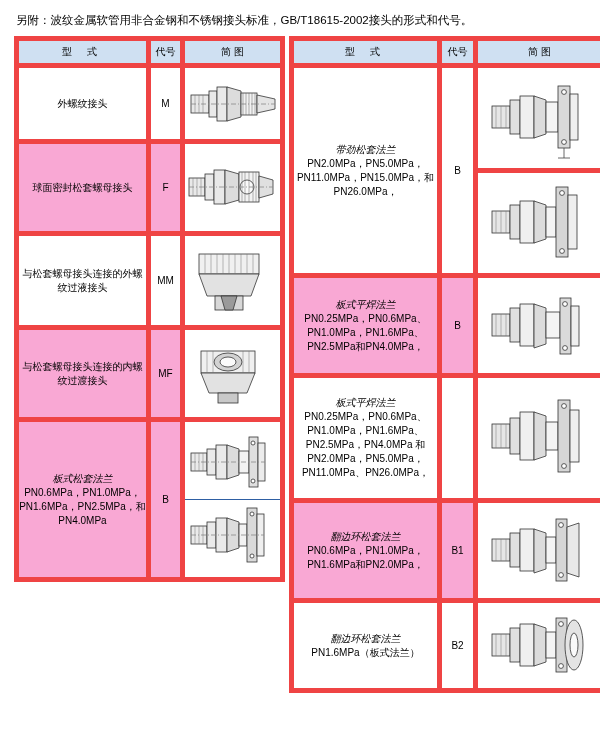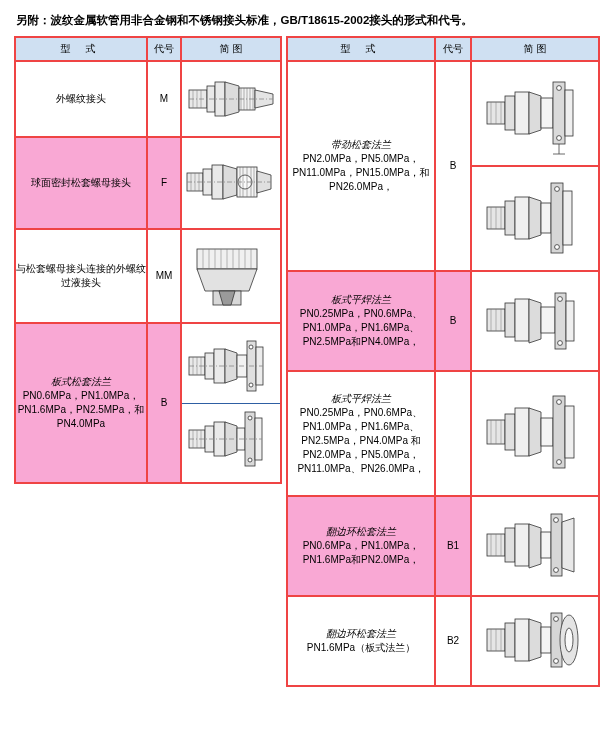--- a/index.html
+++ b/index.html
@@ -21,36 +21,35 @@
     box-sizing: border-box;
     padding: 12px 14px 0 14px;
   }
   .doc-title {
     font-size: 11.5px;
     line-height: 16px;
     color: #000000;
     margin: 0 0 8px 2px;
     white-space: nowrap;
     letter-spacing: 0px;
-    font-weight: bold;
   }
   .tables {
     display: flex;
     flex-direction: row;
     align-items: flex-start;
     gap: 4px;
   }
   table.spec {
     border-collapse: collapse;
     table-layout: fixed;
     border: 1px solid #2e5fa3;
     background: #ffffff;
   }
   table.spec td, table.spec th {
-    border: 2px solid #ef4444;
+    border: 5px solid #ef4444;
     padding: 0;
     vertical-align: middle;
     font-size: 10px;
     line-height: 14px;
     color: #000000;
   }
   thead th {
     background: #cfe0f2;
     height: 22px;
     font-weight: normal;
@@ -204,20 +203,41 @@
                   <line x1="56" y1="12" x2="56" y2="32"></line>
                   <line x1="62" y1="12" x2="62" y2="32"></line>
                   <line x1="68" y1="12" x2="68" y2="32"></line>
                 </g>
                 <path d="M36 54 L52 54 L48 68 L40 68 Z" fill="#9a9a9a"></path>
               </g>
             </svg>
           </td>
         </tr>
 
+        <tr style="height:92px;">
+          <td class="cell-name tint">与松套螺母接头连接的内螺纹过渡接头</td>
+          <td class="cell-code tint">MF</td>
+          <td class="cell-fig">
+            <svg width="96" height="74" viewBox="0 0 96 74">
+              <g stroke="#333" fill="#ececec" stroke-width="0.8">
+                <rect x="16" y="14" width="54" height="22" fill="#f0f0f0"></rect>
+                <path d="M16 36 L70 36 L62 56 L24 56 Z" fill="#e2e2e2"></path>
+                <ellipse cx="43" cy="25" rx="14" ry="9" fill="#d2d2d2"></ellipse>
+                <ellipse cx="43" cy="25" rx="8" ry="5" fill="#fafafa"></ellipse>
+                <g stroke="#777" stroke-width="0.5">
+                  <line x1="22" y1="14" x2="22" y2="36"></line>
+                  <line x1="28" y1="14" x2="28" y2="36"></line>
+                  <line x1="58" y1="14" x2="58" y2="36"></line>
+                  <line x1="64" y1="14" x2="64" y2="36"></line>
+                </g>
+                <rect x="33" y="56" width="20" height="10" fill="#c9c9c9"></rect>
+              </g>
+            </svg>
+          </td>
+        </tr>
 
 
         <tr style="height:160px;">
           <td class="cell-name tint">
             <span class="name-title">板式松套法兰</span>
             <span class="name-sub">PN0.6MPa，PN1.0MPa，PN1.6MPa，PN2.5MPa，和PN4.0MPa</span>
           </td>
           <td class="cell-code tint">B</td>
           <td class="cell-fig" style="padding:0;">
             <div style="border-bottom:1px solid #2e5fa3;padding:4px 0;">

